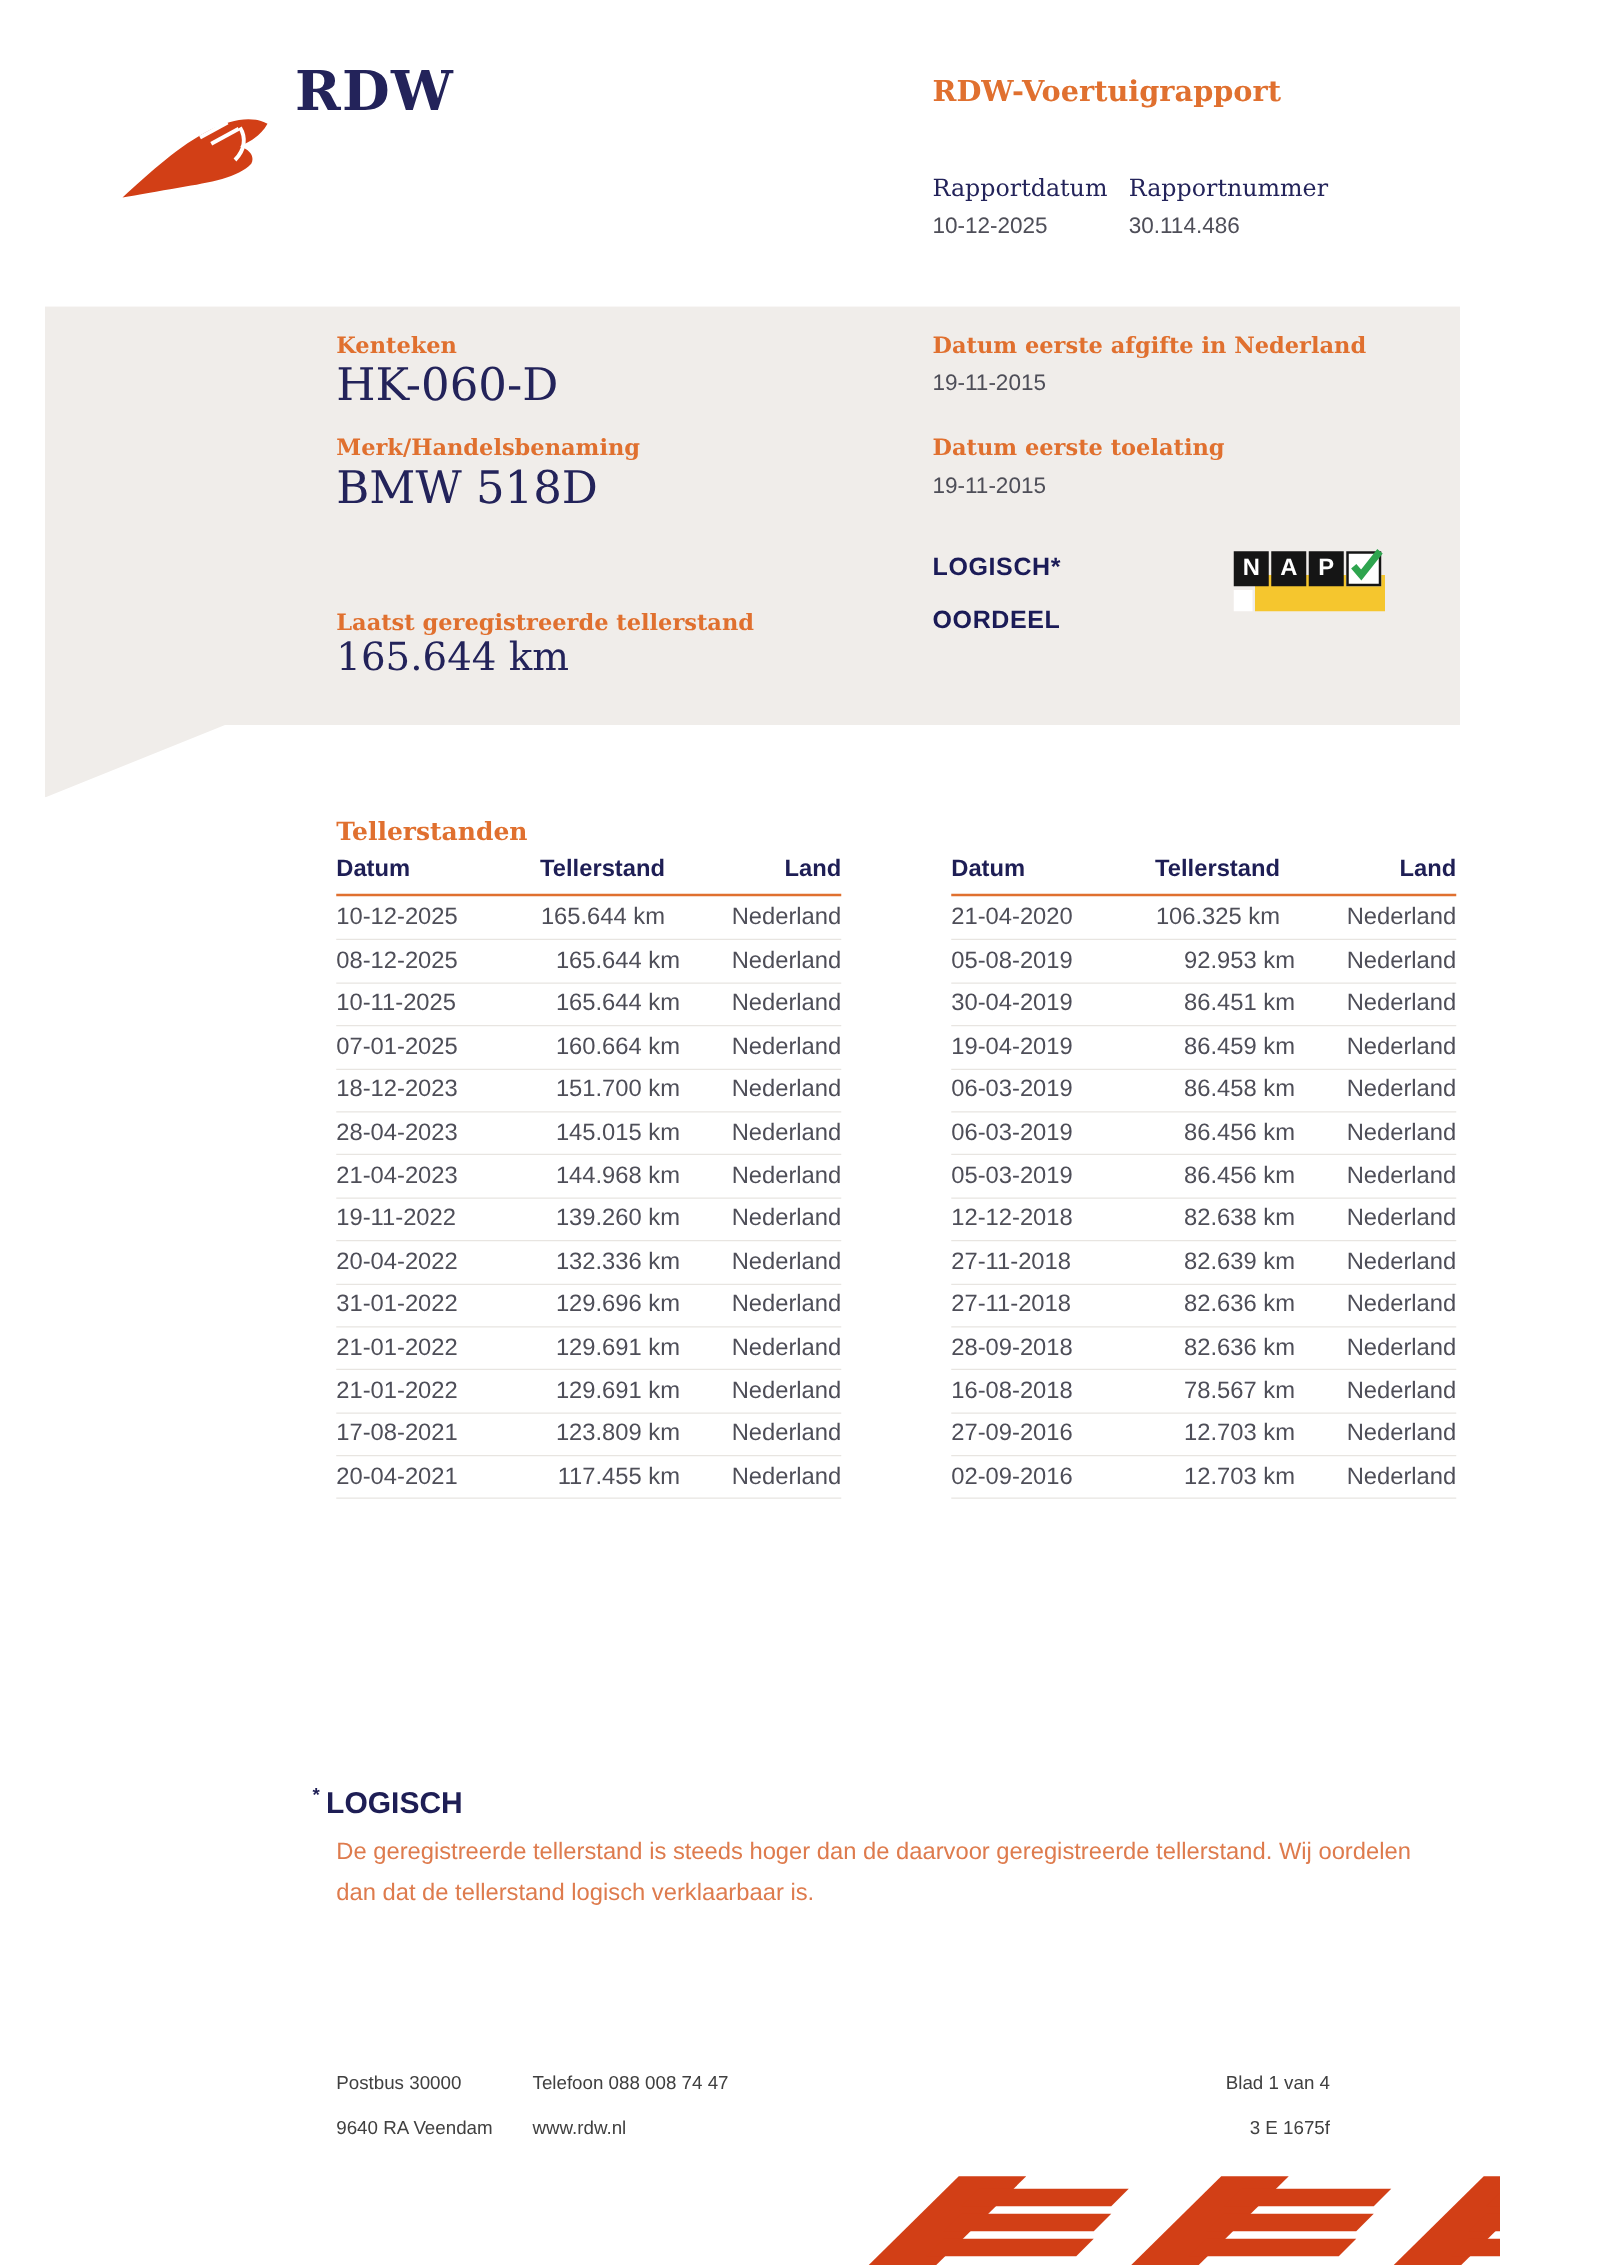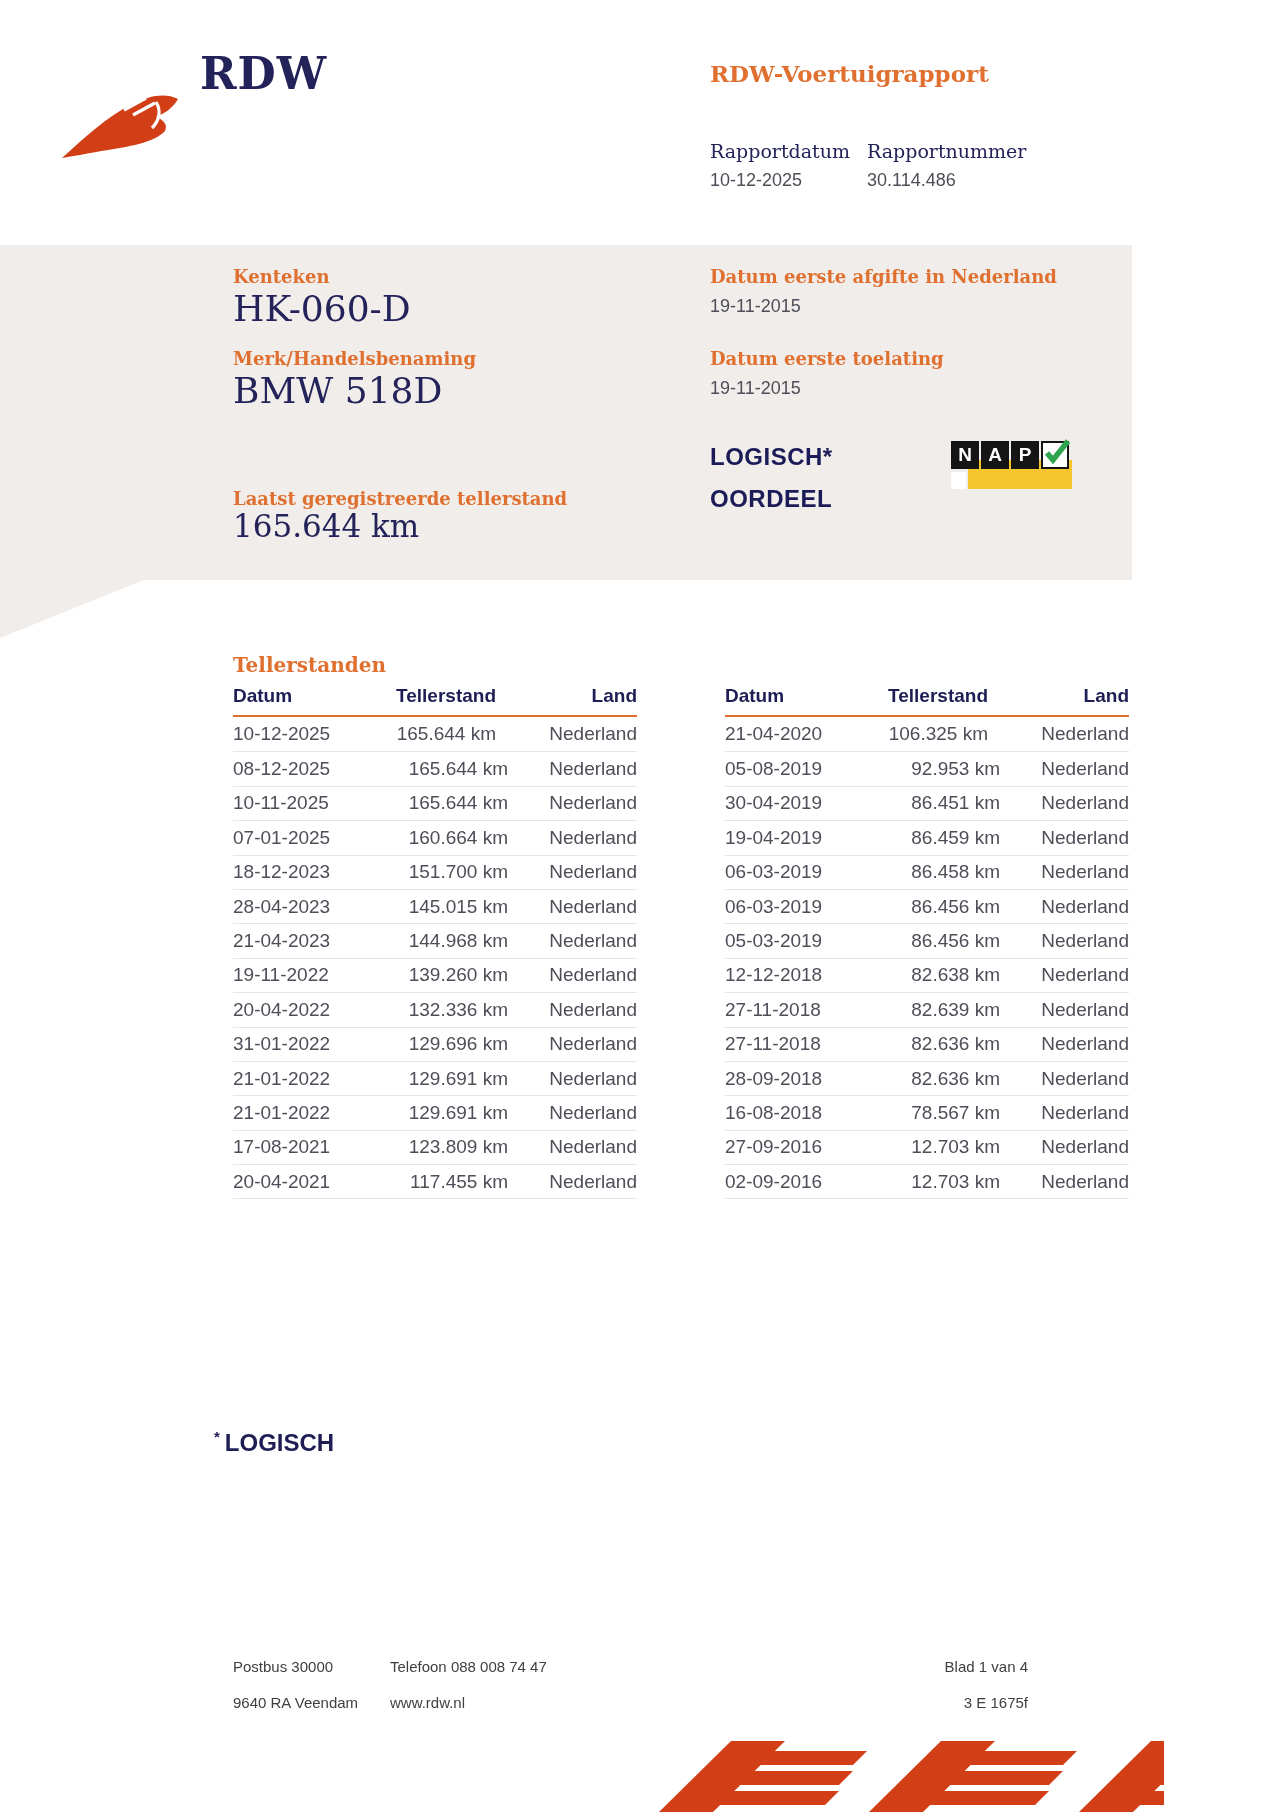--- a/index.html
+++ b/index.html
@@ -1,38 +1,38 @@
 <!DOCTYPE html>
 <html><head>
 <meta charset="utf-8">
 <style>
   * { margin:0; padding:0; box-sizing:border-box; }
   html,body { background:#ffffff; }
   body { font-family:"Liberation Sans", sans-serif; }
-  .page { position:relative; width:1164px; height:1812px; background:#ffffff; overflow:hidden; }
+  .page { position:relative; width:1164px; height:1812px; background:#ffffff; overflow:hidden;margin-left:36px; }
 
   
   .logo-feather { position:absolute; left:56px; top:82px; width:132px; height:82px; }
   .rdw-wordmark { position:absolute; left:200px; top:48px; font-family:"DejaVu Serif", serif;
                   font-weight:bold; font-size:44px; letter-spacing:1px; color:#23235A; }
   .doc-title { position:absolute; left:710px; top:60px; font-family:"DejaVu Serif", serif;
                font-weight:bold; font-size:23px; color:#E0702F; }
   .meta-label { position:absolute; top:140px; font-family:"DejaVu Serif", serif;
                 font-weight:normal; font-size:19px; color:#23235A; }
   .meta-value { position:absolute; top:170px; font-size:18px; color:#4E4E58; }
   .mx1 { left:710px; } .mx2 { left:867px; }
 
   
   .panel { position:absolute; left:0; top:245px; width:1132px; height:393px; background:#F0EDEA;
            clip-path:polygon(0 0, 100% 0, 100% 335px, 144px 335px, 0 393px); }
   .plabel { position:absolute; font-family:"DejaVu Serif", serif; font-weight:bold;
             font-size:18px; color:#E0702F; }
   .pbig   { position:absolute; font-family:"DejaVu Serif", serif; font-size:36px; color:#23235A; }
   .pvalue { position:absolute; font-size:18px; color:#4E4E58;text-align:right; }
-  .verdict { position:absolute; left:710px; font-weight:bold; font-size:24px; color:#1B1B57;
+  .verdict { position:absolute; left:710px; font-weight:bold; font-size:20px; color:#1B1B57;
              letter-spacing:0.5px; }
 
   
   .nap { position:absolute; left:951px; top:441px; width:124px; height:58px; }
   .nap-yellow { position:absolute; left:17px; top:19px; width:104px; height:29px; background:#F5C62E; }
   .nap-white  { position:absolute; left:0; top:31px; width:15px; height:17px; background:#ffffff; }
   .nap-squares { position:absolute; left:0; top:0; display:flex; gap:2px; }
   .nap-sq { width:28px; height:28px; background:#151515; color:#ffffff; font-weight:bold;
             font-size:19px; display:flex; align-items:center; justify-content:center; }
   .nap-check { width:28px; height:28px; background:#ffffff; border:2px solid #151515; position:relative; }
@@ -303,20 +303,21 @@
 
         <div class="orow">
           <div class="c1">02-09-2016</div>
           <div class="c2">12.703 km</div>
           <div class="c3">Nederland</div>
         </div>
       </div>
   </div>
 
   <div class="expl-title"><span class="ast">*</span><span>LOGISCH</span></div>
+  <div class="expl-text">De geregistreerde tellerstand is steeds hoger dan de daarvoor geregistreerde tellerstand. Wij oordelen dan dat de tellerstand logisch verklaarbaar is.</div>
 
   <div class="foot fy1 fx1">Postbus 30000</div>
   <div class="foot fy2 fx1">9640 RA Veendam</div>
   <div class="foot fy1 fx2">Telefoon 088 008 74 47</div>
   <div class="foot fy2 fx2">www.rdw.nl</div>
   <div class="foot fy1 fright">Blad 1 van 4</div>
   <div class="foot fy2 fright">3 E 1675f</div>
 
   <div class="bottom-art">
     <svg width="625" height="79" viewBox="0 0 625 79">

